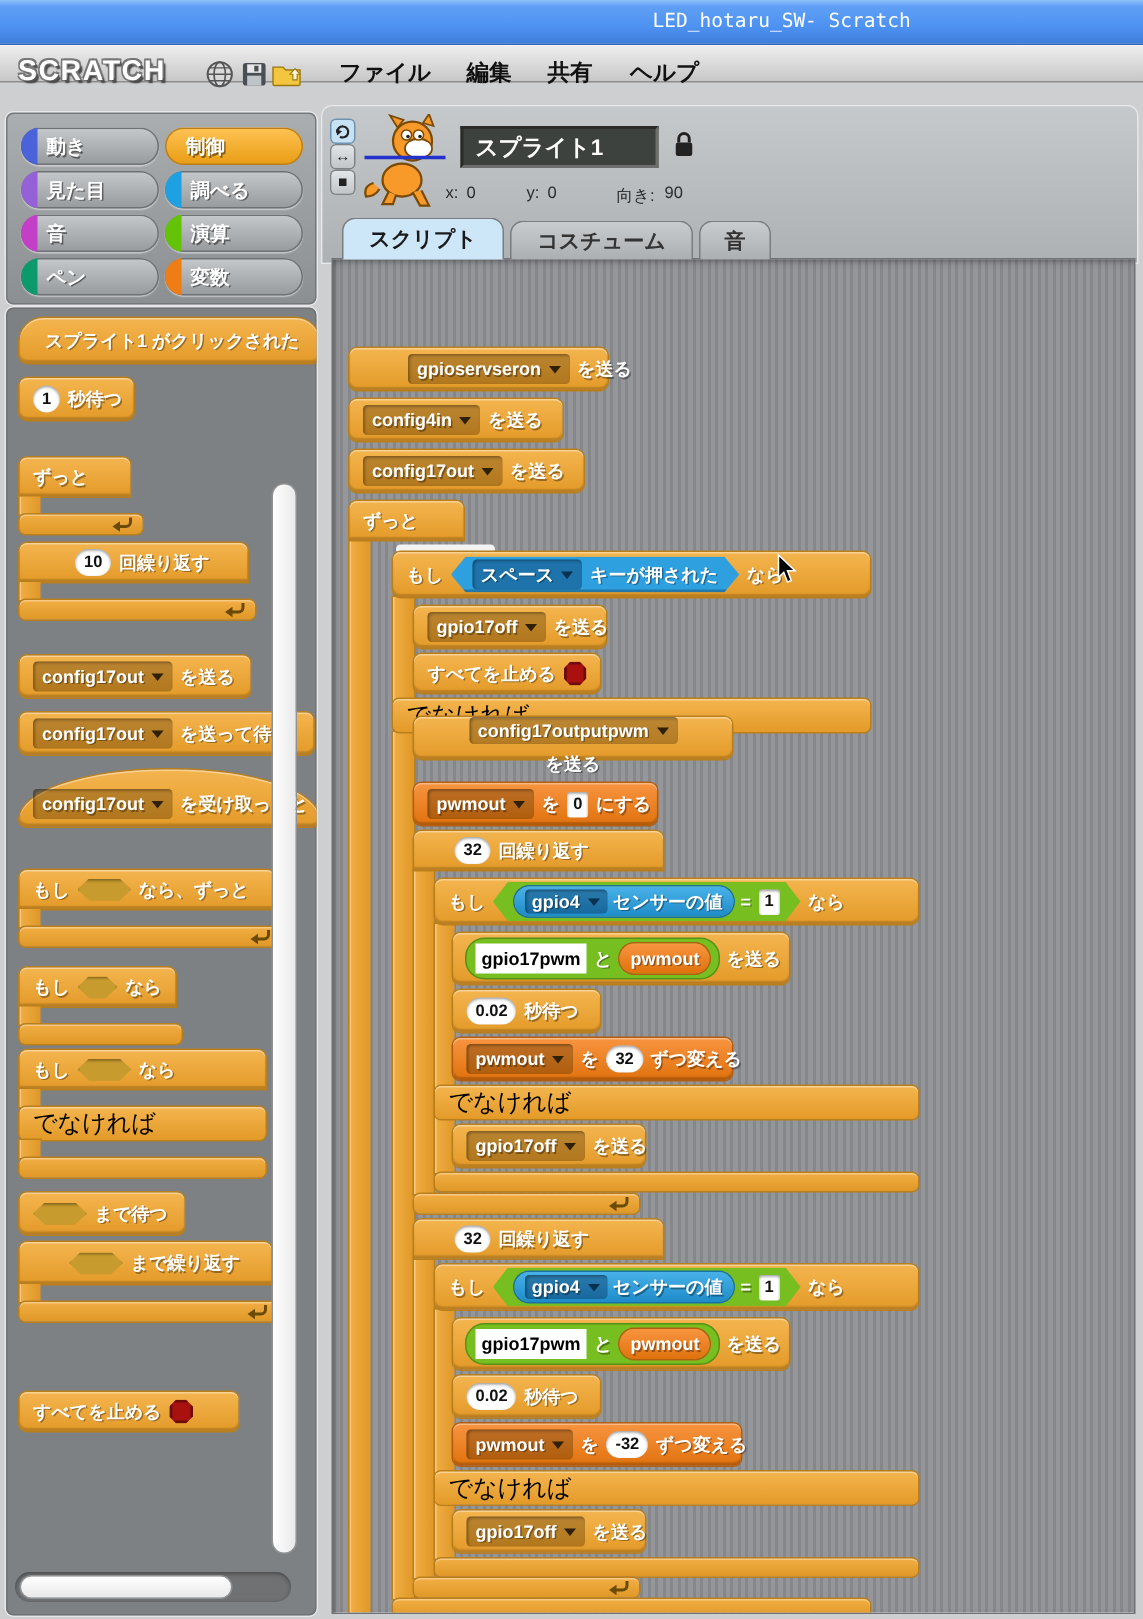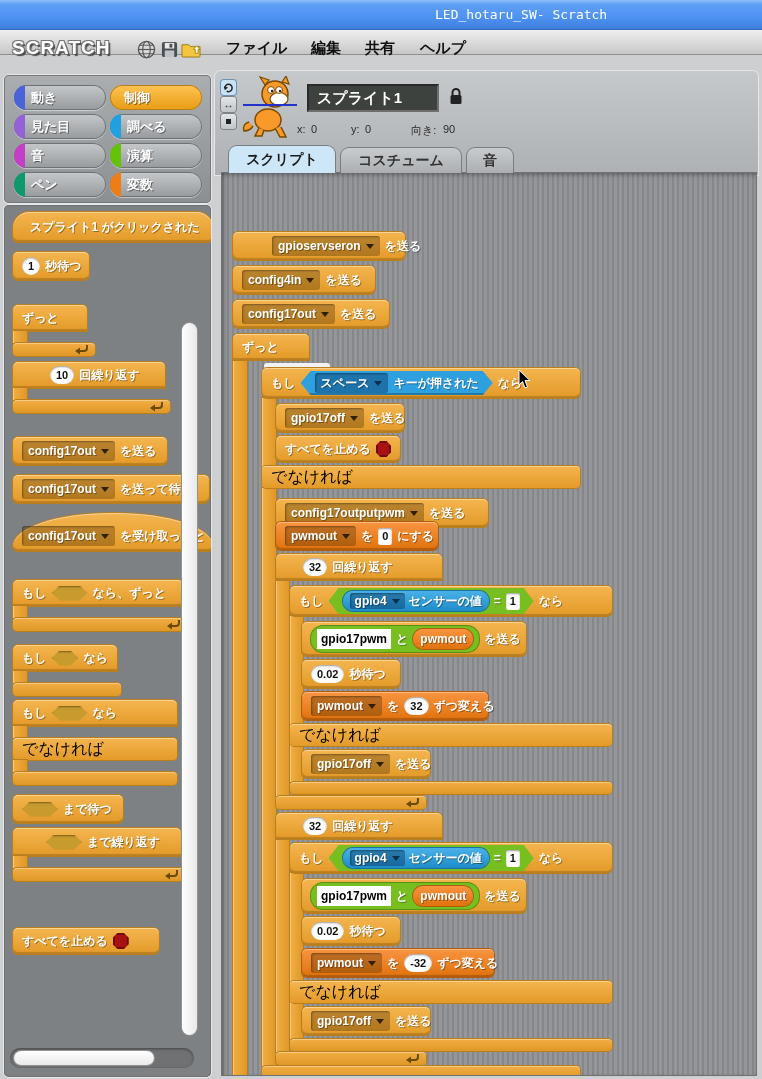--- a/index.html
+++ b/index.html
@@ -423,21 +423,21 @@
     </div>
     <div class="blk ctl" style="left:54px;top:263px;width:124px;height:26px;">
       <span>すべてを止める</span>
       <span class="octagon"></span>
     </div>
 
     <div class="ebar" style="left:40px;top:293px;width:318px;">
       <span>でなければ</span>
     </div>
 
-    <div class="blk ctl" style="left:54px;top:326px;width:212px;">
+    <div class="blk ctl" style="left:54px;top:305px;width:212px;flex-direction:column;">
       <span class="dd">
         <span>config17outputpwm</span>
         <span class="caret"></span>
       </span>
       <span>を送る</span>
     </div>
 
     <div class="blk vr" style="left:54px;top:349px;width:162px;">
       <span class="dd">
         <span>pwmout</span>

